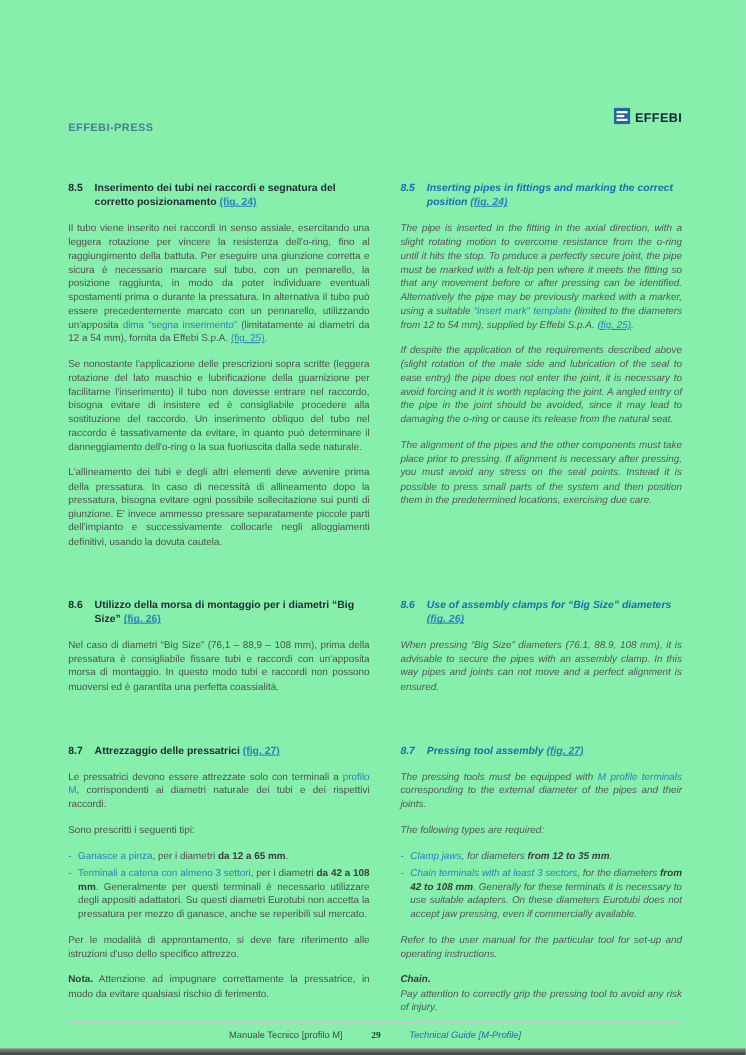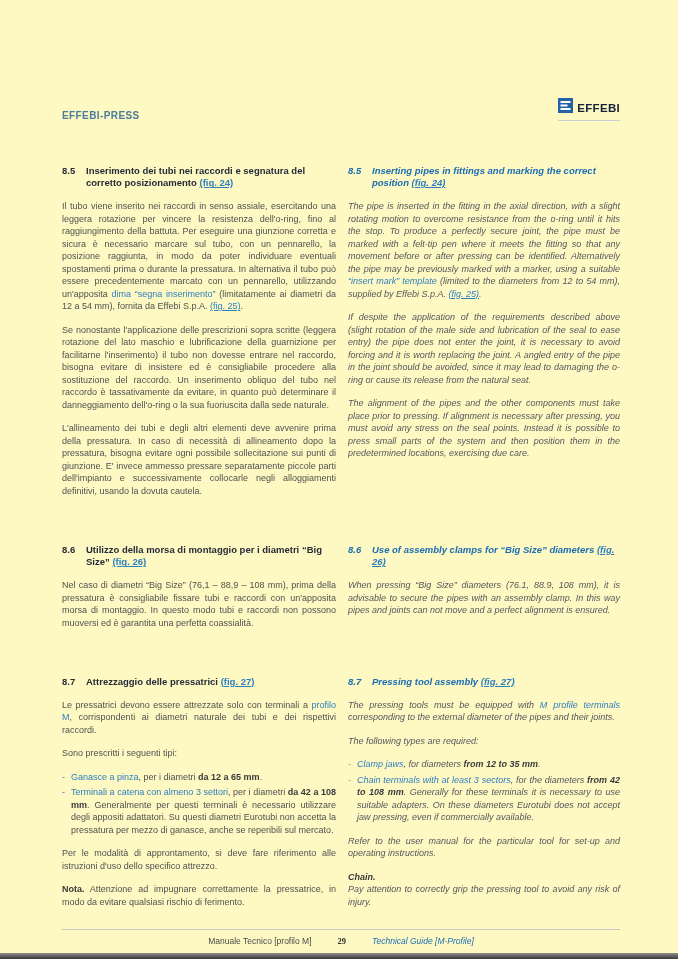--- a/index.html
+++ b/index.html
@@ -1,23 +1,23 @@
 <!DOCTYPE html>
 <html><head>
 <meta charset="utf-8">
 <style>
   html,body{margin:0;padding:0;}
   body{width:678px;height:959px;background:#ffffff;font-family:"Liberation Sans",sans-serif;}
-  .page{position:relative;width:678px;height:959px;background:#fef9c3;overflow:hidden;}
+  .page{position:relative;width:678px;height:959px;background:#86efac;overflow:hidden;}
   .content{padding:0 58px 0 62px;}
   .hdr{display:flex;justify-content:space-between;align-items:flex-end;padding-top:74px;margin-bottom:34px;}
   .brand{font-size:10px;font-weight:bold;letter-spacing:.4px;color:#4c7c99;}
   .logo{display:flex;align-items:center;gap:4px;padding-bottom:3px;border-bottom:1px solid #c9ced4;margin-top:24px;}
   .logo-text{font-size:11.5px;font-weight:bold;color:#16233c;letter-spacing:.3px;}
-  .row{display:flex;gap:12px;margin-bottom:26px;}
+  .row{display:flex;gap:28px;margin-bottom:26px;}
   .col-it{width:274px;flex:none;}
   .col-en{flex:1;font-style:italic;}
   .h{display:flex;font-size:9.5px;font-weight:bold;line-height:1.35;margin-bottom:10px;}
   .col-it .h{color:#252b38;}
   .col-en .h{color:#1a6db3;}
   .hnum{width:24px;flex:none;}
   .htxt{flex:1;}
   .fig{color:#2d7fc1;text-decoration:underline;cursor:pointer;}
   .para{font-size:9px;line-height:1.39;color:#505050;text-align:justify;margin-bottom:11px;}
   .col-en .para{color:#55565c;}

